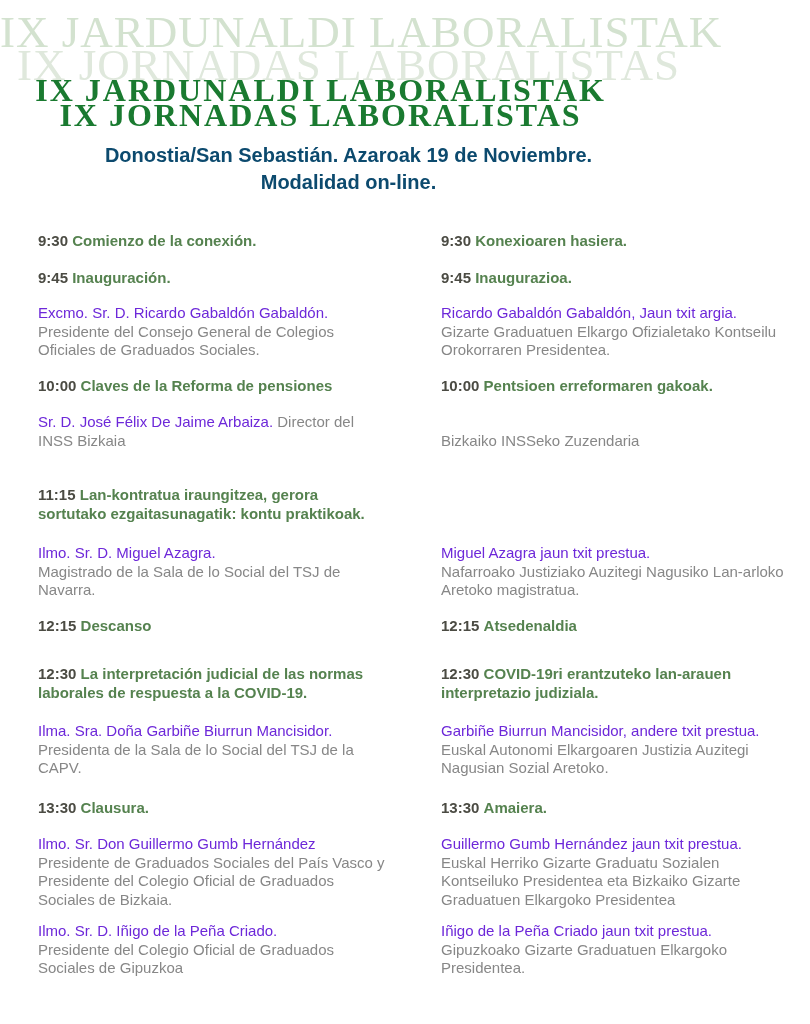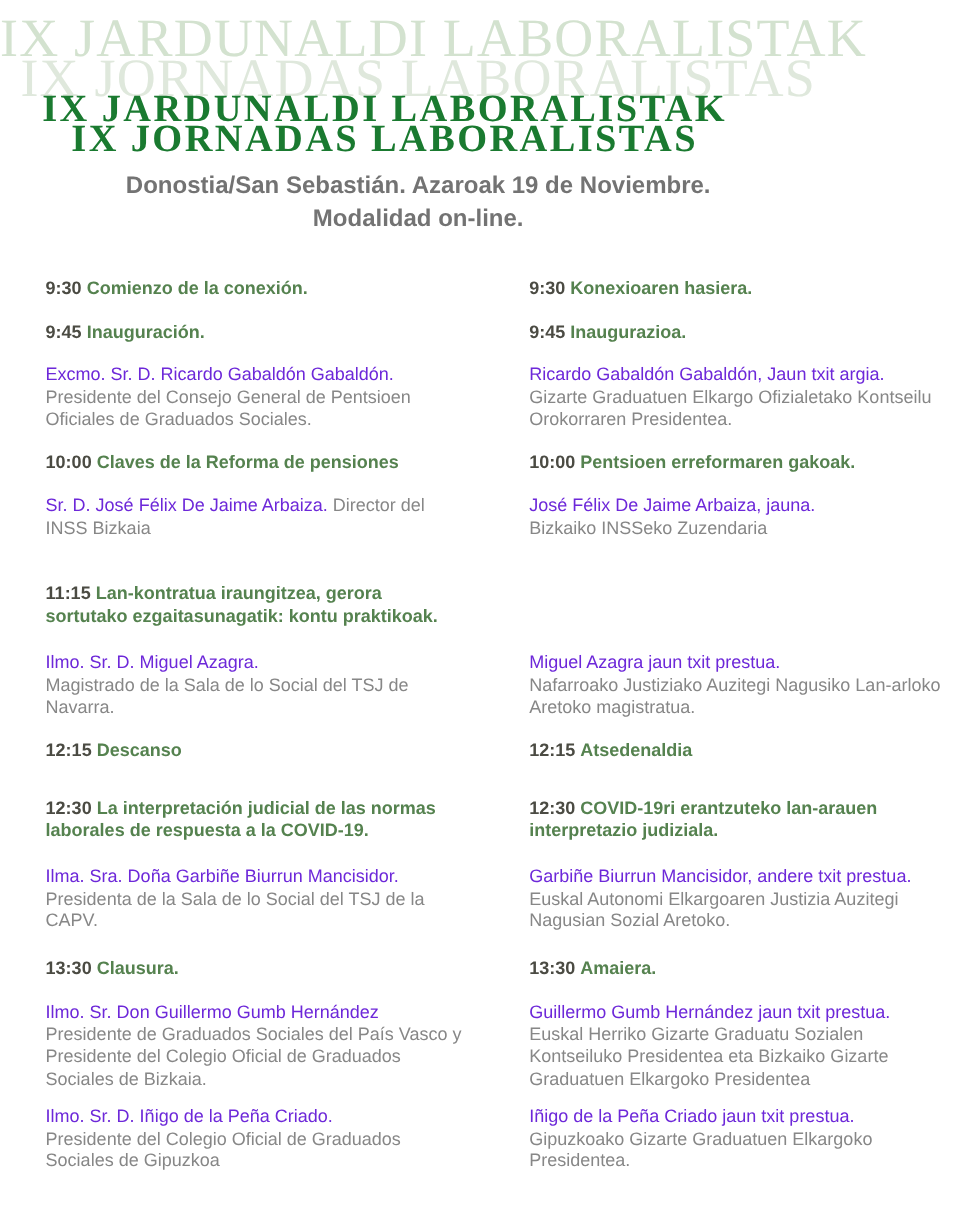--- a/index.html
+++ b/index.html
@@ -45,21 +45,21 @@
     color: #1a7a30;
   }
   .title span { display: block; }
 
   .subtitle {
     margin: 14px 0 0 0;
     text-align: center;
     font-weight: bold;
     font-size: 20px;
     line-height: 27px;
-    color: #737373;
+    color: #0c4a6e;
   }
   .subtitle span { display: block; }
 
   
   .schedule {
     margin-top: 36px;
     padding: 0 15px 0 38px;
   }
   .row { display: flex; gap: 28px; }
   .cell { font-size: 15px; line-height: 18.5px; }
@@ -135,21 +135,21 @@
       <span class="time">9:45</span>
       <span class="stitle">Inaugurazioa.</span>
     </p>
       </div>
   </div>
 
   <div class="row" style="margin-bottom:17px">
     <div class="cell left">
         <p>
       <span class="name">Excmo. Sr. D. Ricardo Gabaldón Gabaldón.</span><br>
-      <span class="desc">Presidente del Consejo General de Pentsioen
+      <span class="desc">Presidente del Consejo General de Colegios
 Oficiales de Graduados Sociales.</span>
     </p>
       </div>
     <div class="cell right">
         <p>
       <span class="name">Ricardo Gabaldón Gabaldón, Jaun txit argia.</span><br>
       <span class="desc">Gizarte Graduatuen Elkargo Ofizialetako Kontseilu
 Orokorraren Presidentea.</span>
     </p>
       </div>
@@ -173,21 +173,21 @@
   <div class="row" style="margin-bottom:36px">
     <div class="cell left">
         <p>
       <span class="name">Sr. D. José Félix De Jaime Arbaiza.</span>
       <span class="desc">Director del
 INSS Bizkaia</span>
     </p>
       </div>
     <div class="cell right">
         <p>
-      <span class="name">José Félix De Jaime Arbaiza, jauna.</span><br>
+      <br>
       <span class="desc">Bizkaiko INSSeko Zuzendaria</span>
     </p>
       </div>
   </div>
 
   <div class="row" style="margin-bottom:21px">
     <div class="cell right">
         <p>
       <span class="time">11:15</span>
       <span class="stitle">Lan-kontratua iraungitzea, gerora

